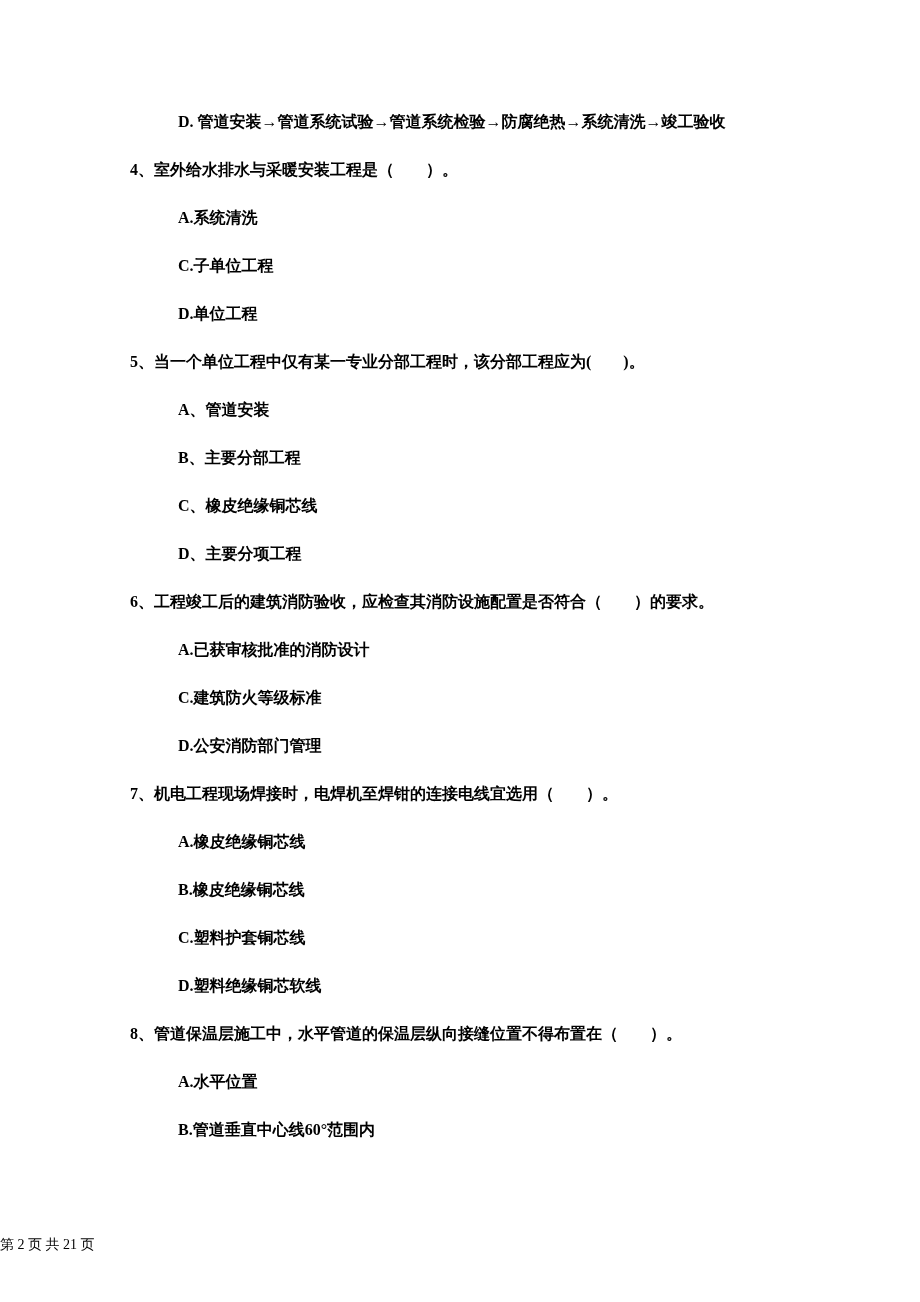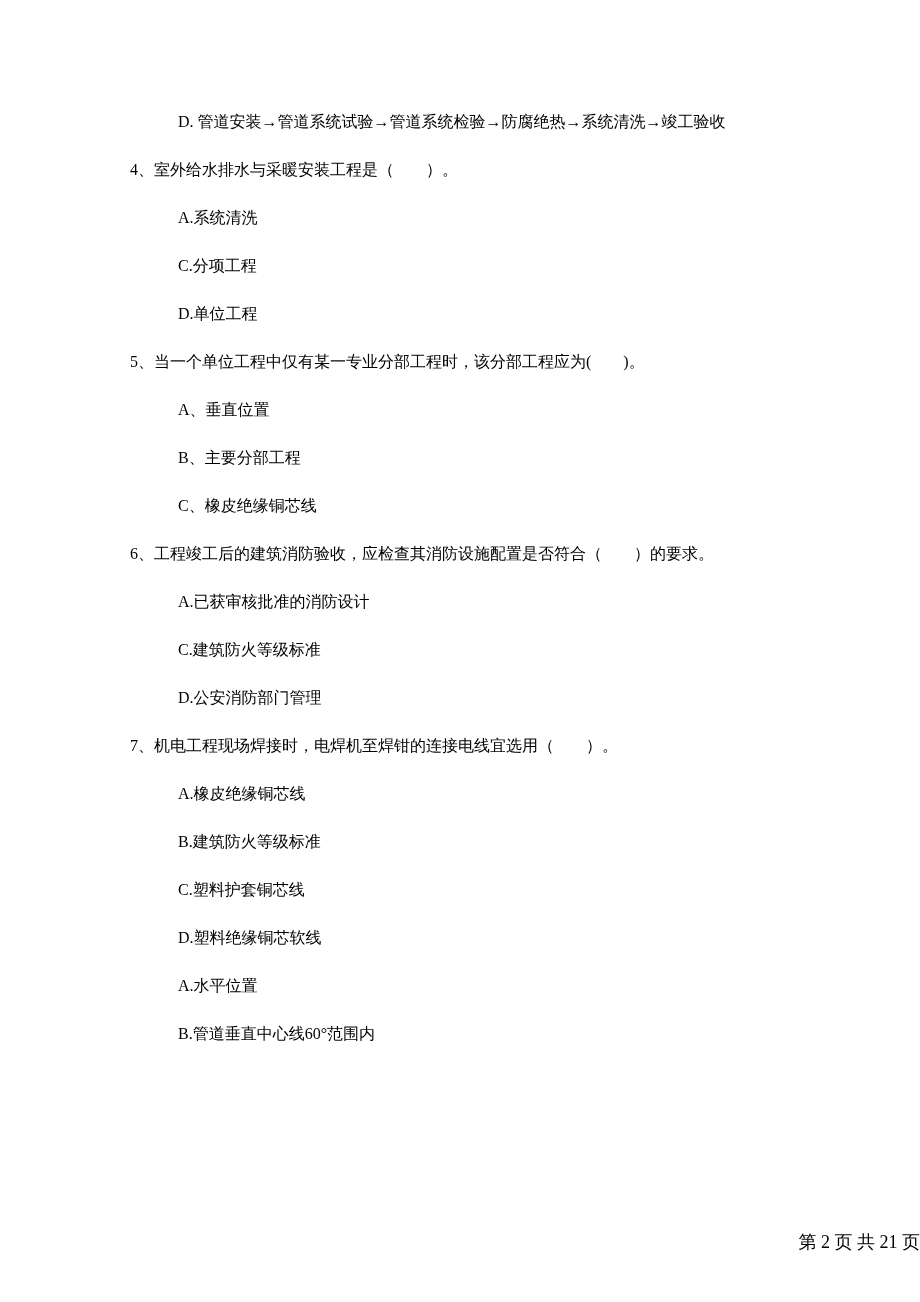--- a/index.html
+++ b/index.html
@@ -10,64 +10,67 @@
     font-size: 16px;
     color: #000000;
     width: 920px;
     height: 1302px;
     position: relative;
     box-sizing: border-box;
   }
   .page {
     padding: 110px 130px 0 130px;
     line-height: 1.5;
+    font-weight: bold;
   }
   .option-indent {
     padding-left: 48px;
     margin: 0 0 24px 0;
   }
   .question {
     margin: 0 0 24px 0;
   }
   .footer {
     position: absolute;
     bottom: 48px;
     left: 0;
     right: 0;
-    text-align: right;
-    font-size: 18px;
+    text-align: left;
+    font-size: 14px;
     color: #000000;
   }
 </style>
 </head>
 <body>
 
 <div class="page">
 
   <p class="option-indent">D. 管道安装→管道系统试验→管道系统检验→防腐绝热→系统清洗→竣工验收</p>
 
   <p class="question">4、室外给水排水与采暖安装工程是（　　）。</p>
   <p class="option-indent">A.系统清洗</p>
-  <p class="option-indent">C.分项工程</p>
+  <p class="option-indent">C.子单位工程</p>
   <p class="option-indent">D.单位工程</p>
 
   <p class="question">5、当一个单位工程中仅有某一专业分部工程时，该分部工程应为(　　)。</p>
-  <p class="option-indent">A、垂直位置</p>
+  <p class="option-indent">A、管道安装</p>
   <p class="option-indent">B、主要分部工程</p>
   <p class="option-indent">C、橡皮绝缘铜芯线</p>
+  <p class="option-indent">D、主要分项工程</p>
 
   <p class="question">6、工程竣工后的建筑消防验收，应检查其消防设施配置是否符合（　　）的要求。</p>
   <p class="option-indent">A.已获审核批准的消防设计</p>
   <p class="option-indent">C.建筑防火等级标准</p>
   <p class="option-indent">D.公安消防部门管理</p>
 
   <p class="question">7、机电工程现场焊接时，电焊机至焊钳的连接电线宜选用（　　）。</p>
   <p class="option-indent">A.橡皮绝缘铜芯线</p>
-  <p class="option-indent">B.建筑防火等级标准</p>
+  <p class="option-indent">B.橡皮绝缘铜芯线</p>
   <p class="option-indent">C.塑料护套铜芯线</p>
   <p class="option-indent">D.塑料绝缘铜芯软线</p>
 
+  <p class="question">8、管道保温层施工中，水平管道的保温层纵向接缝位置不得布置在（　　）。</p>
   <p class="option-indent">A.水平位置</p>
   <p class="option-indent">B.管道垂直中心线60°范围内</p>
 
 </div>
 
 <div class="footer">第 2 页 共 21 页</div>
 
 </body></html>

